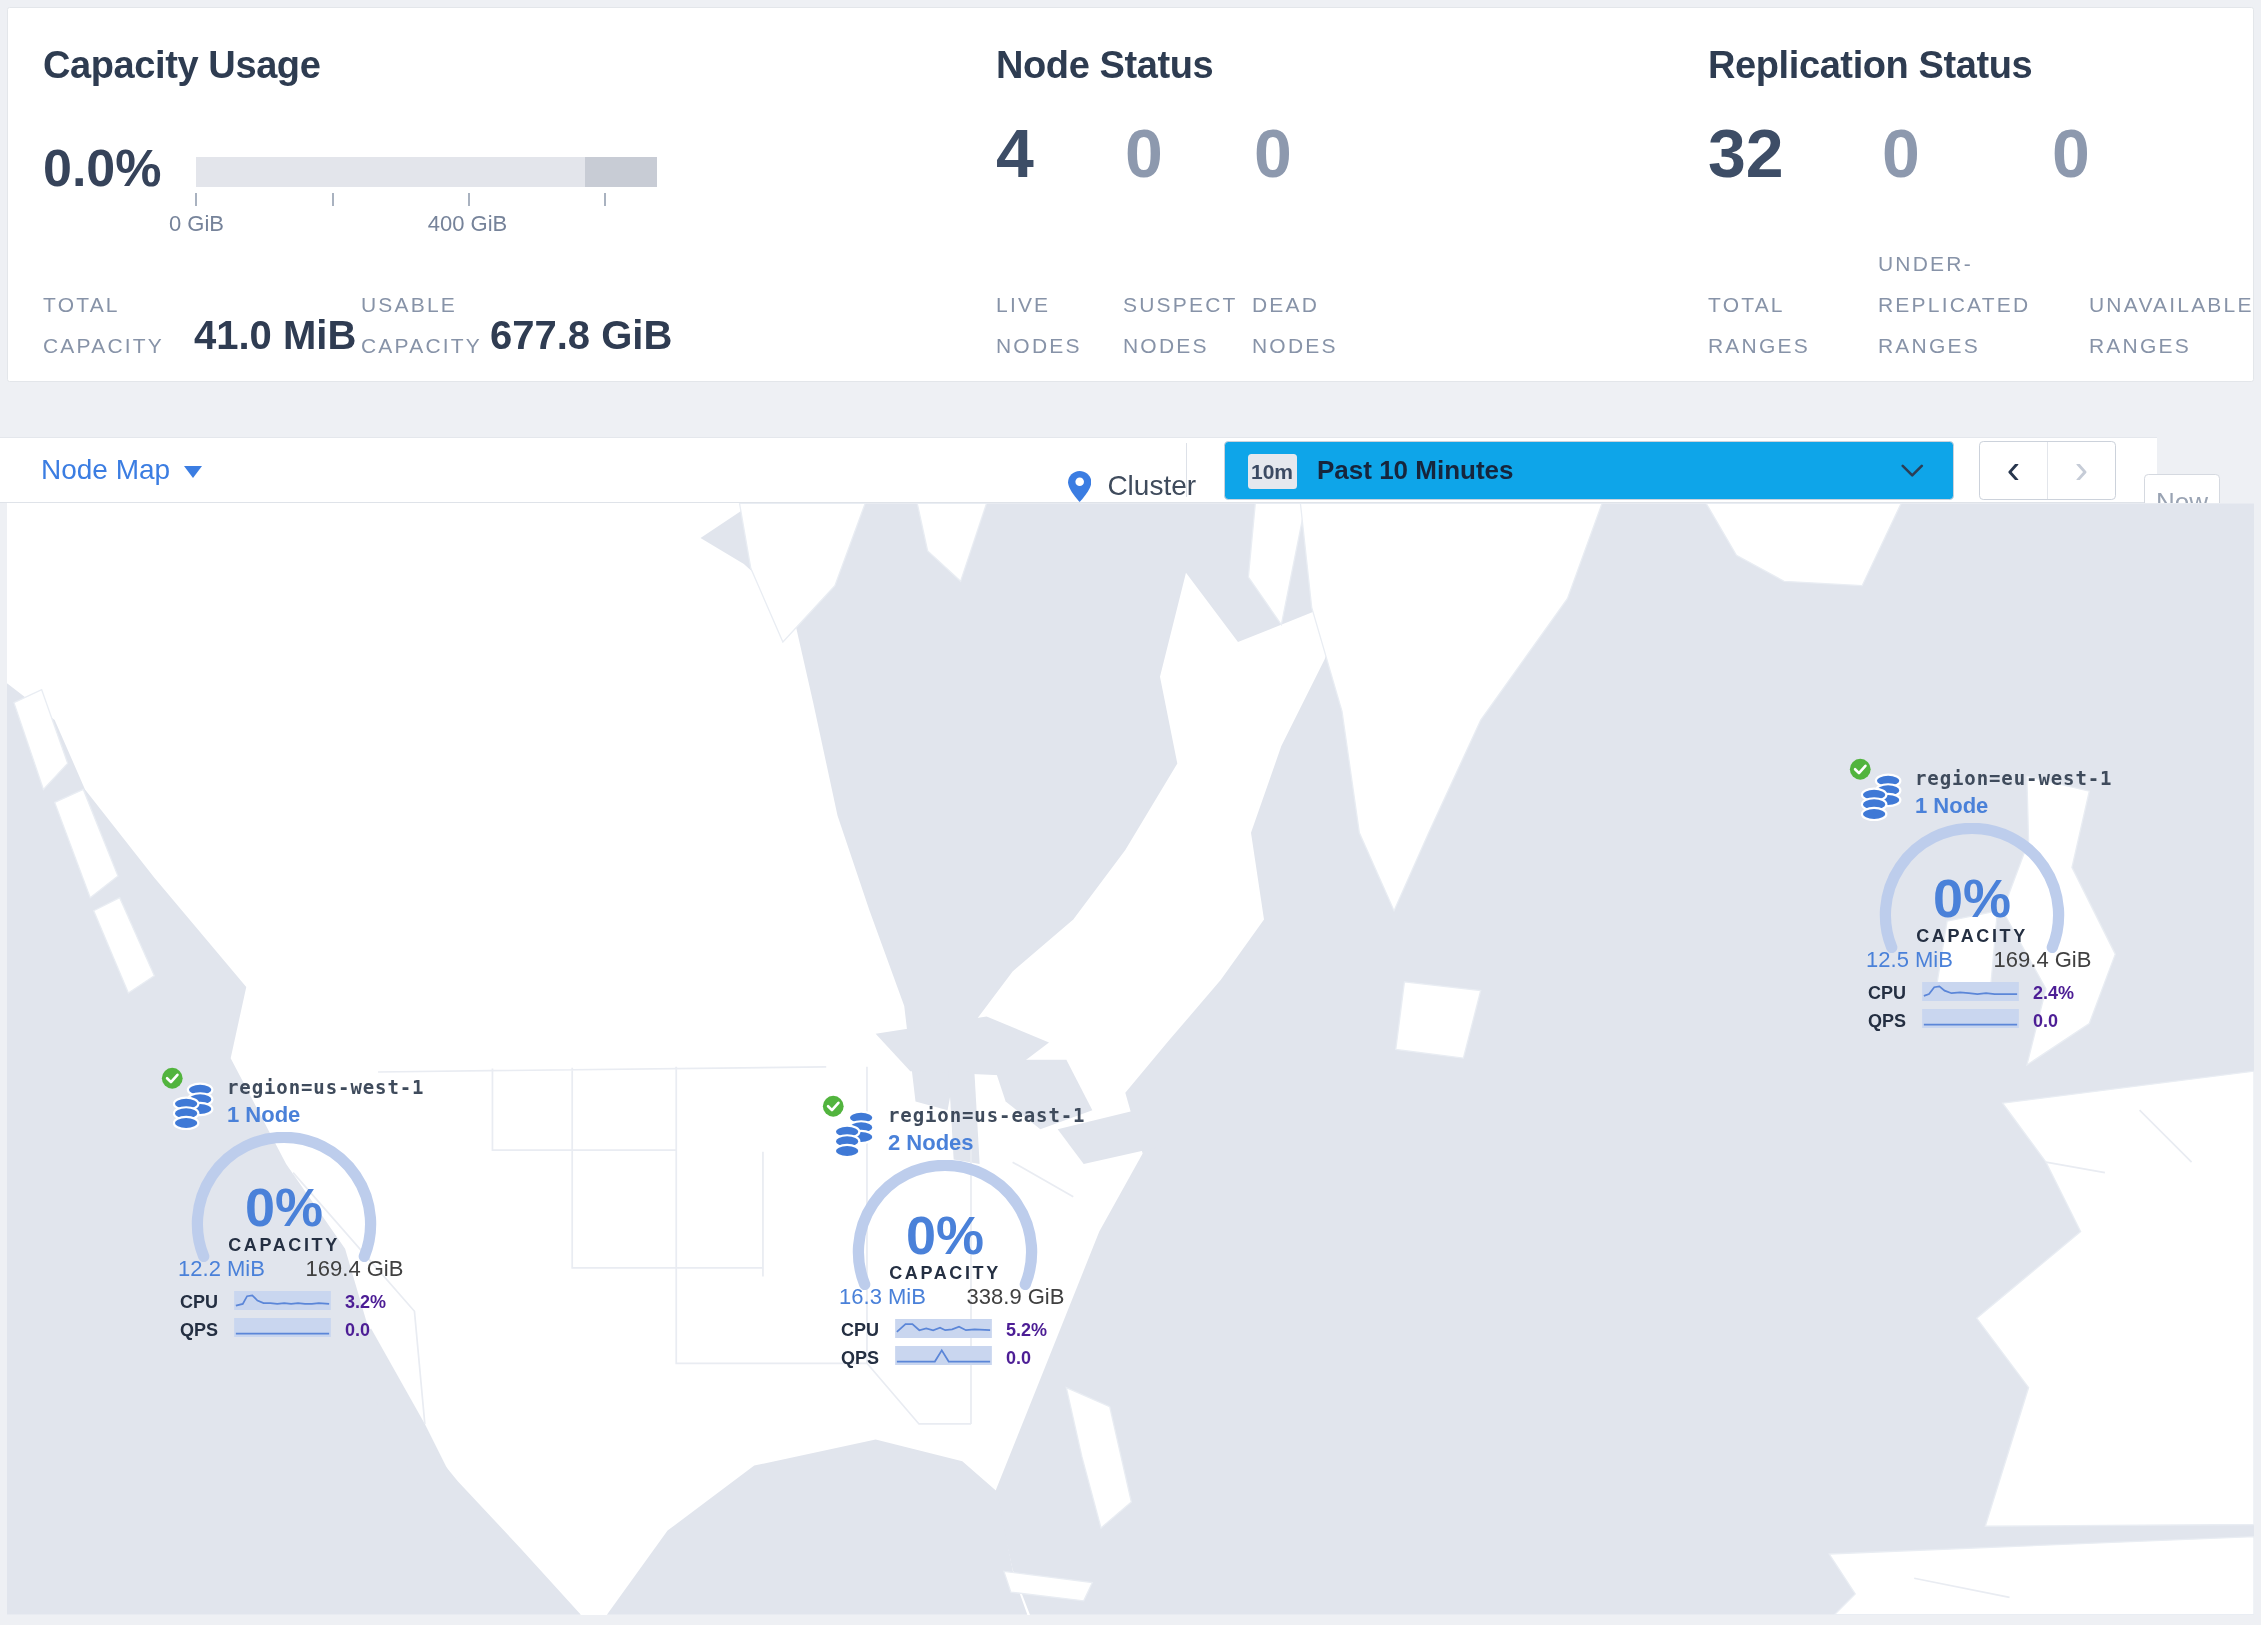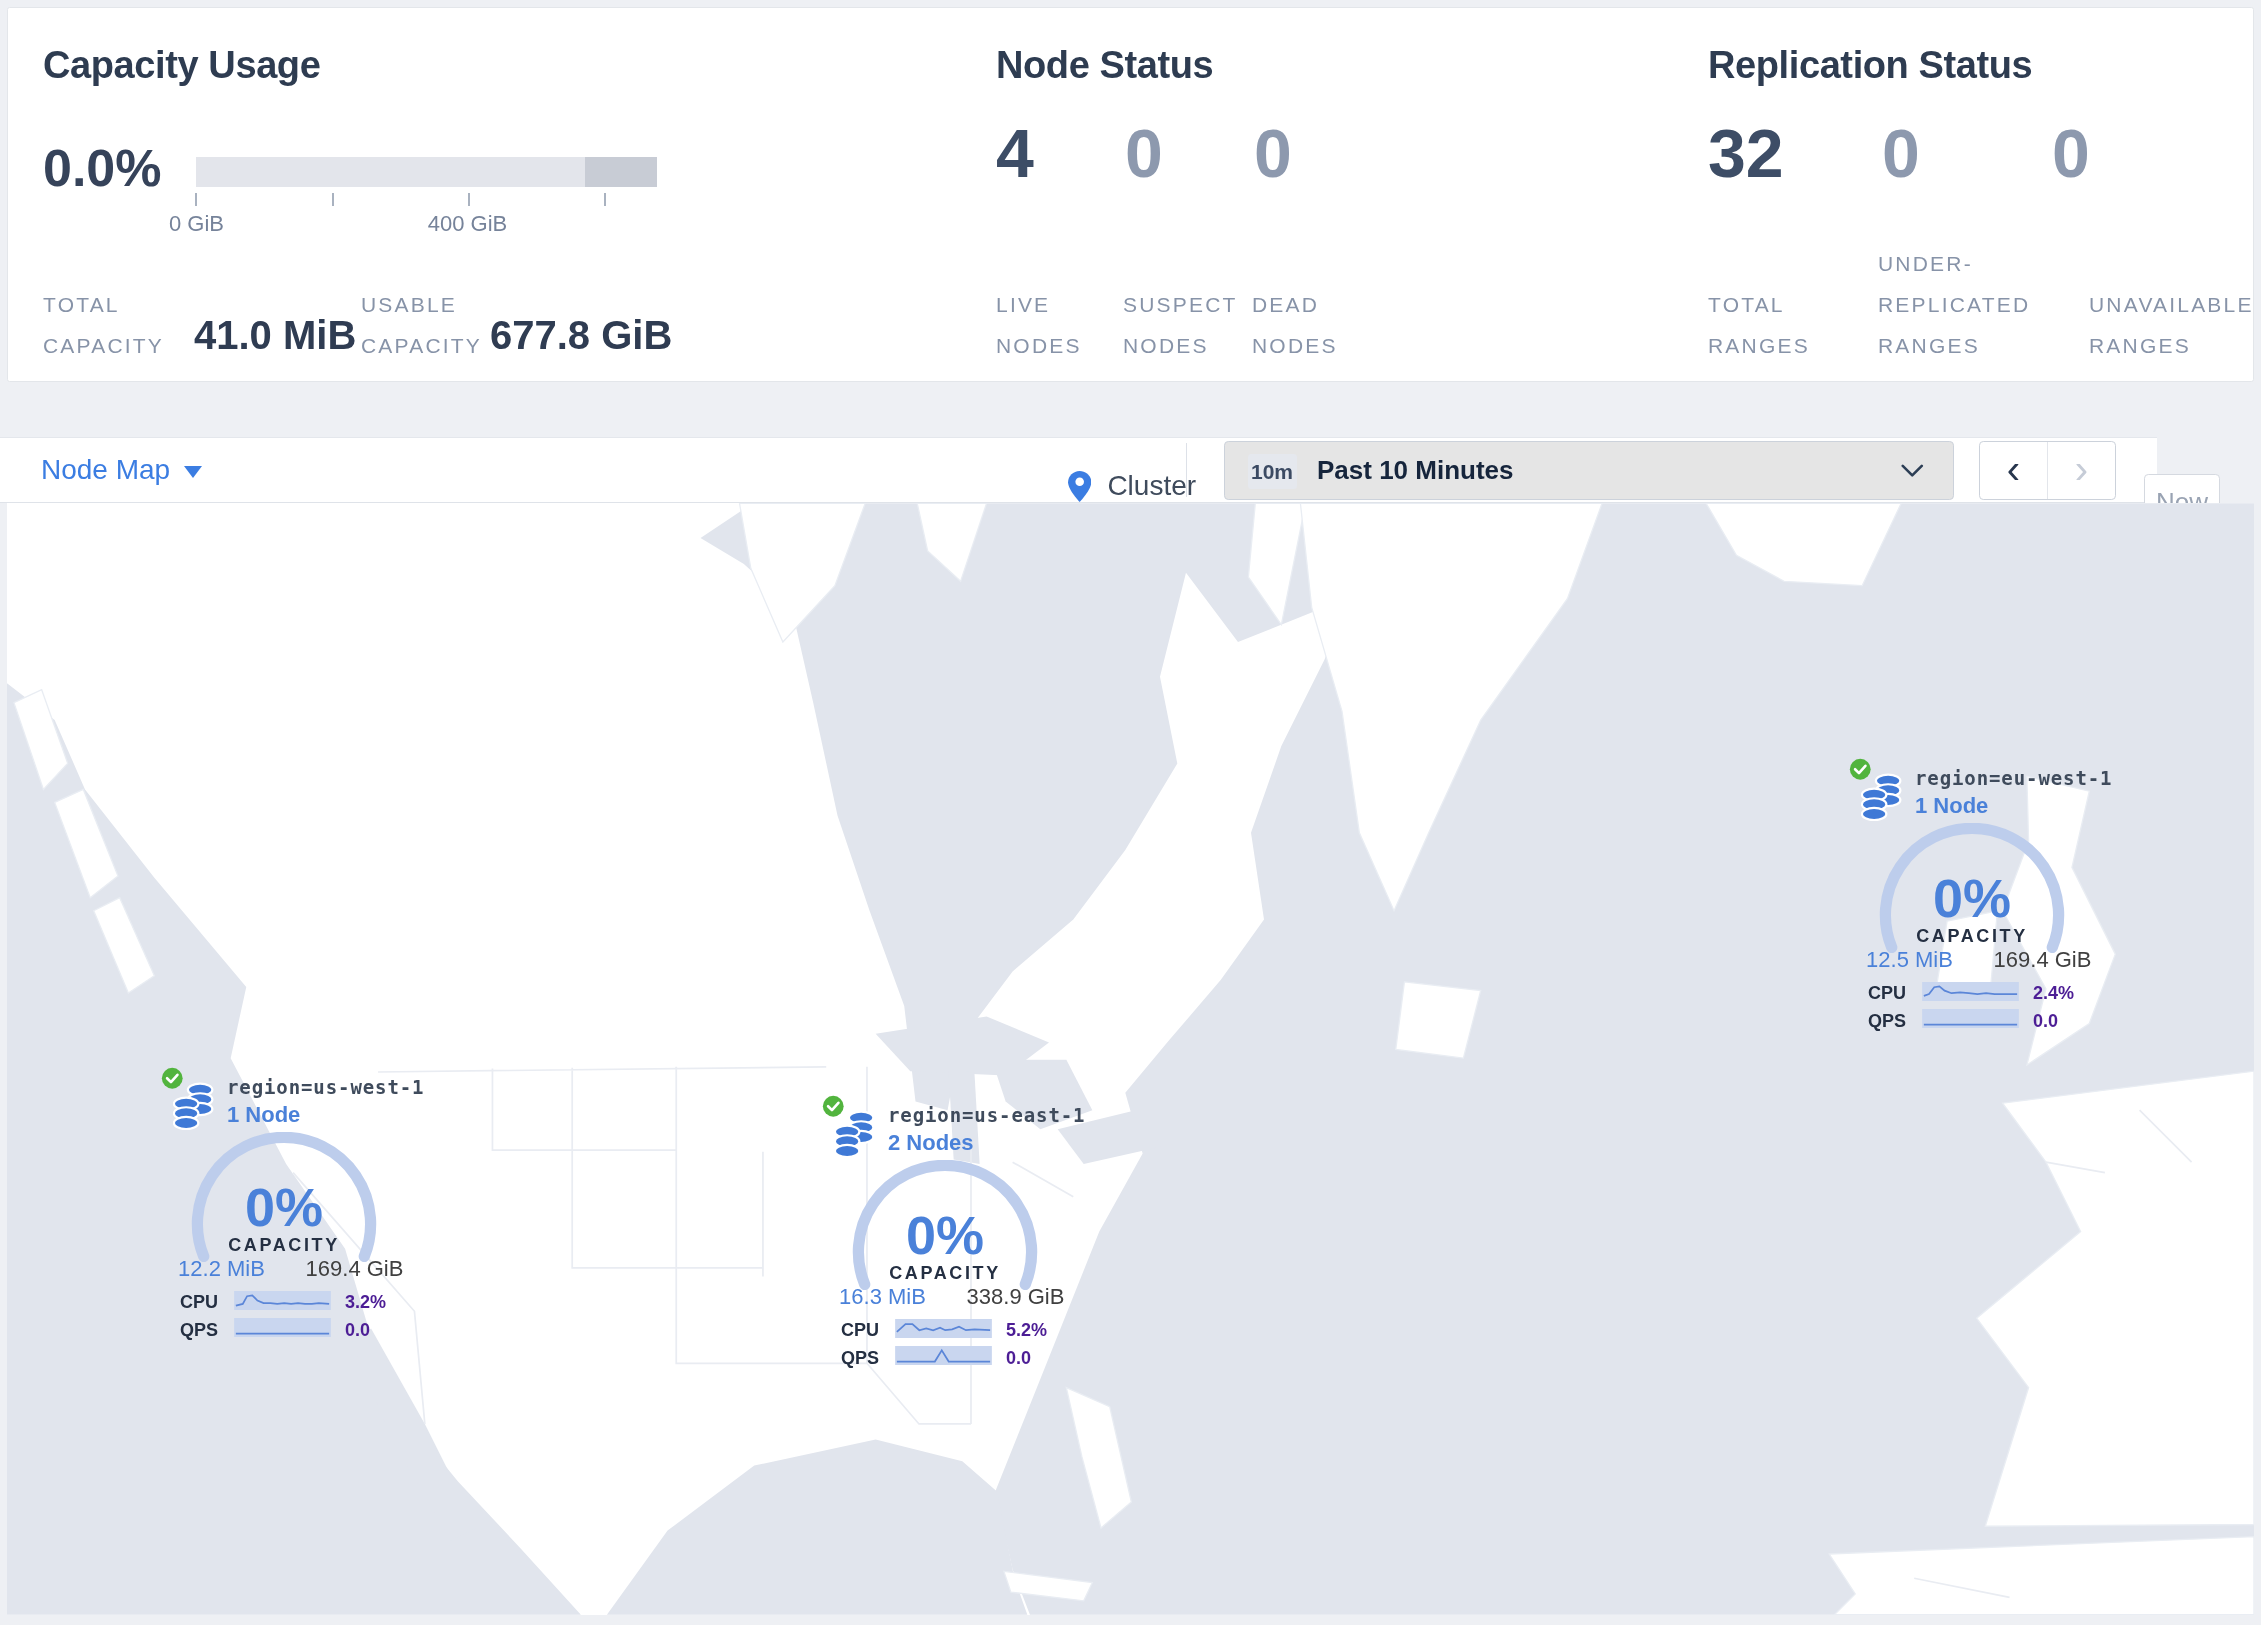--- a/index.html
+++ b/index.html
@@ -20,21 +20,21 @@
   .tick { width:1.7px; height:13px; background:#a9b2c0; top:185px; }
   .tick-label { top:203px; font-size:22px; color:#76839a; width:139px; text-align:center; }
 
   
   .toolbar { left:0; top:437px; width:2157px; height:66px; background:#fff; border-top:0.9px solid #e4e7ec; border-bottom:0.9px solid #dfe3e9; }
   .view-dd { left:41px; top:0; height:64px; line-height:64px; font-size:28px; color:#3b7de2; cursor:pointer; }
   .dd-caret { display:inline-block; margin-left:14px; vertical-align:middle; width:0; height:0; border-left:9.5px solid transparent; border-right:9.5px solid transparent; border-top:12px solid #3b7de2; }
   .breadcrumb { left:1068px; top:0; height:64px; display:flex; align-items:flex-end; gap:16px; }
   .breadcrumb-text { font-size:28px; color:#3f4b5c; }
   .tb-divider { left:1186px; top:5.2px; width:0.9px; height:54px; background:#dde1e8; }
-  .time-select { left:1224px; top:2.6px; width:730px; height:59px; background:#e5e5e5; border:0.9px solid #ccd2db; border-radius:4.3px;padding-left:32px; }
+  .time-select { left:1224px; top:2.6px; width:730px; height:59px; background:#0ea5e9; border:0.9px solid #ccd2db; border-radius:4.3px;padding-left:32px; }
   .range-badge { left:22.5px; top:12px; width:49px; height:35px; background:#e5e8ee; border-radius:3.5px; font-size:21px; font-weight:700; color:#3b4a63; text-align:center; line-height:35px; }
   .range-label { left:92px; top:0; height:57px; line-height:57px; font-size:26px; font-weight:700; color:#16253c; }
   .pager { left:1979px; top:2.6px; width:137px; height:59px; background:#fff; border:0.9px solid #ccd2db; border-radius:4.3px; display:flex; }
   .pager-cell { flex:1; text-align:center; line-height:54px; font-size:40px; }
   .pager-cell.prev { color:#27364d; border-right:0.9px solid #e3e6eb; cursor:pointer; }
   .pager-cell.next { color:#c6ccd7; }
   .now-btn { left:2144px; top:2.6px; width:76px; height:59px; background:#fff; border:0.9px solid #d5d9e0; border-radius:4.3px; font-size:26px; color:#99a3b3; text-align:center; line-height:55px; cursor:pointer;margin-top:33px; }
 
   
   .map-card { left:7px; top:503px; width:2247px; height:1112px; background:#fff; overflow:hidden; }

